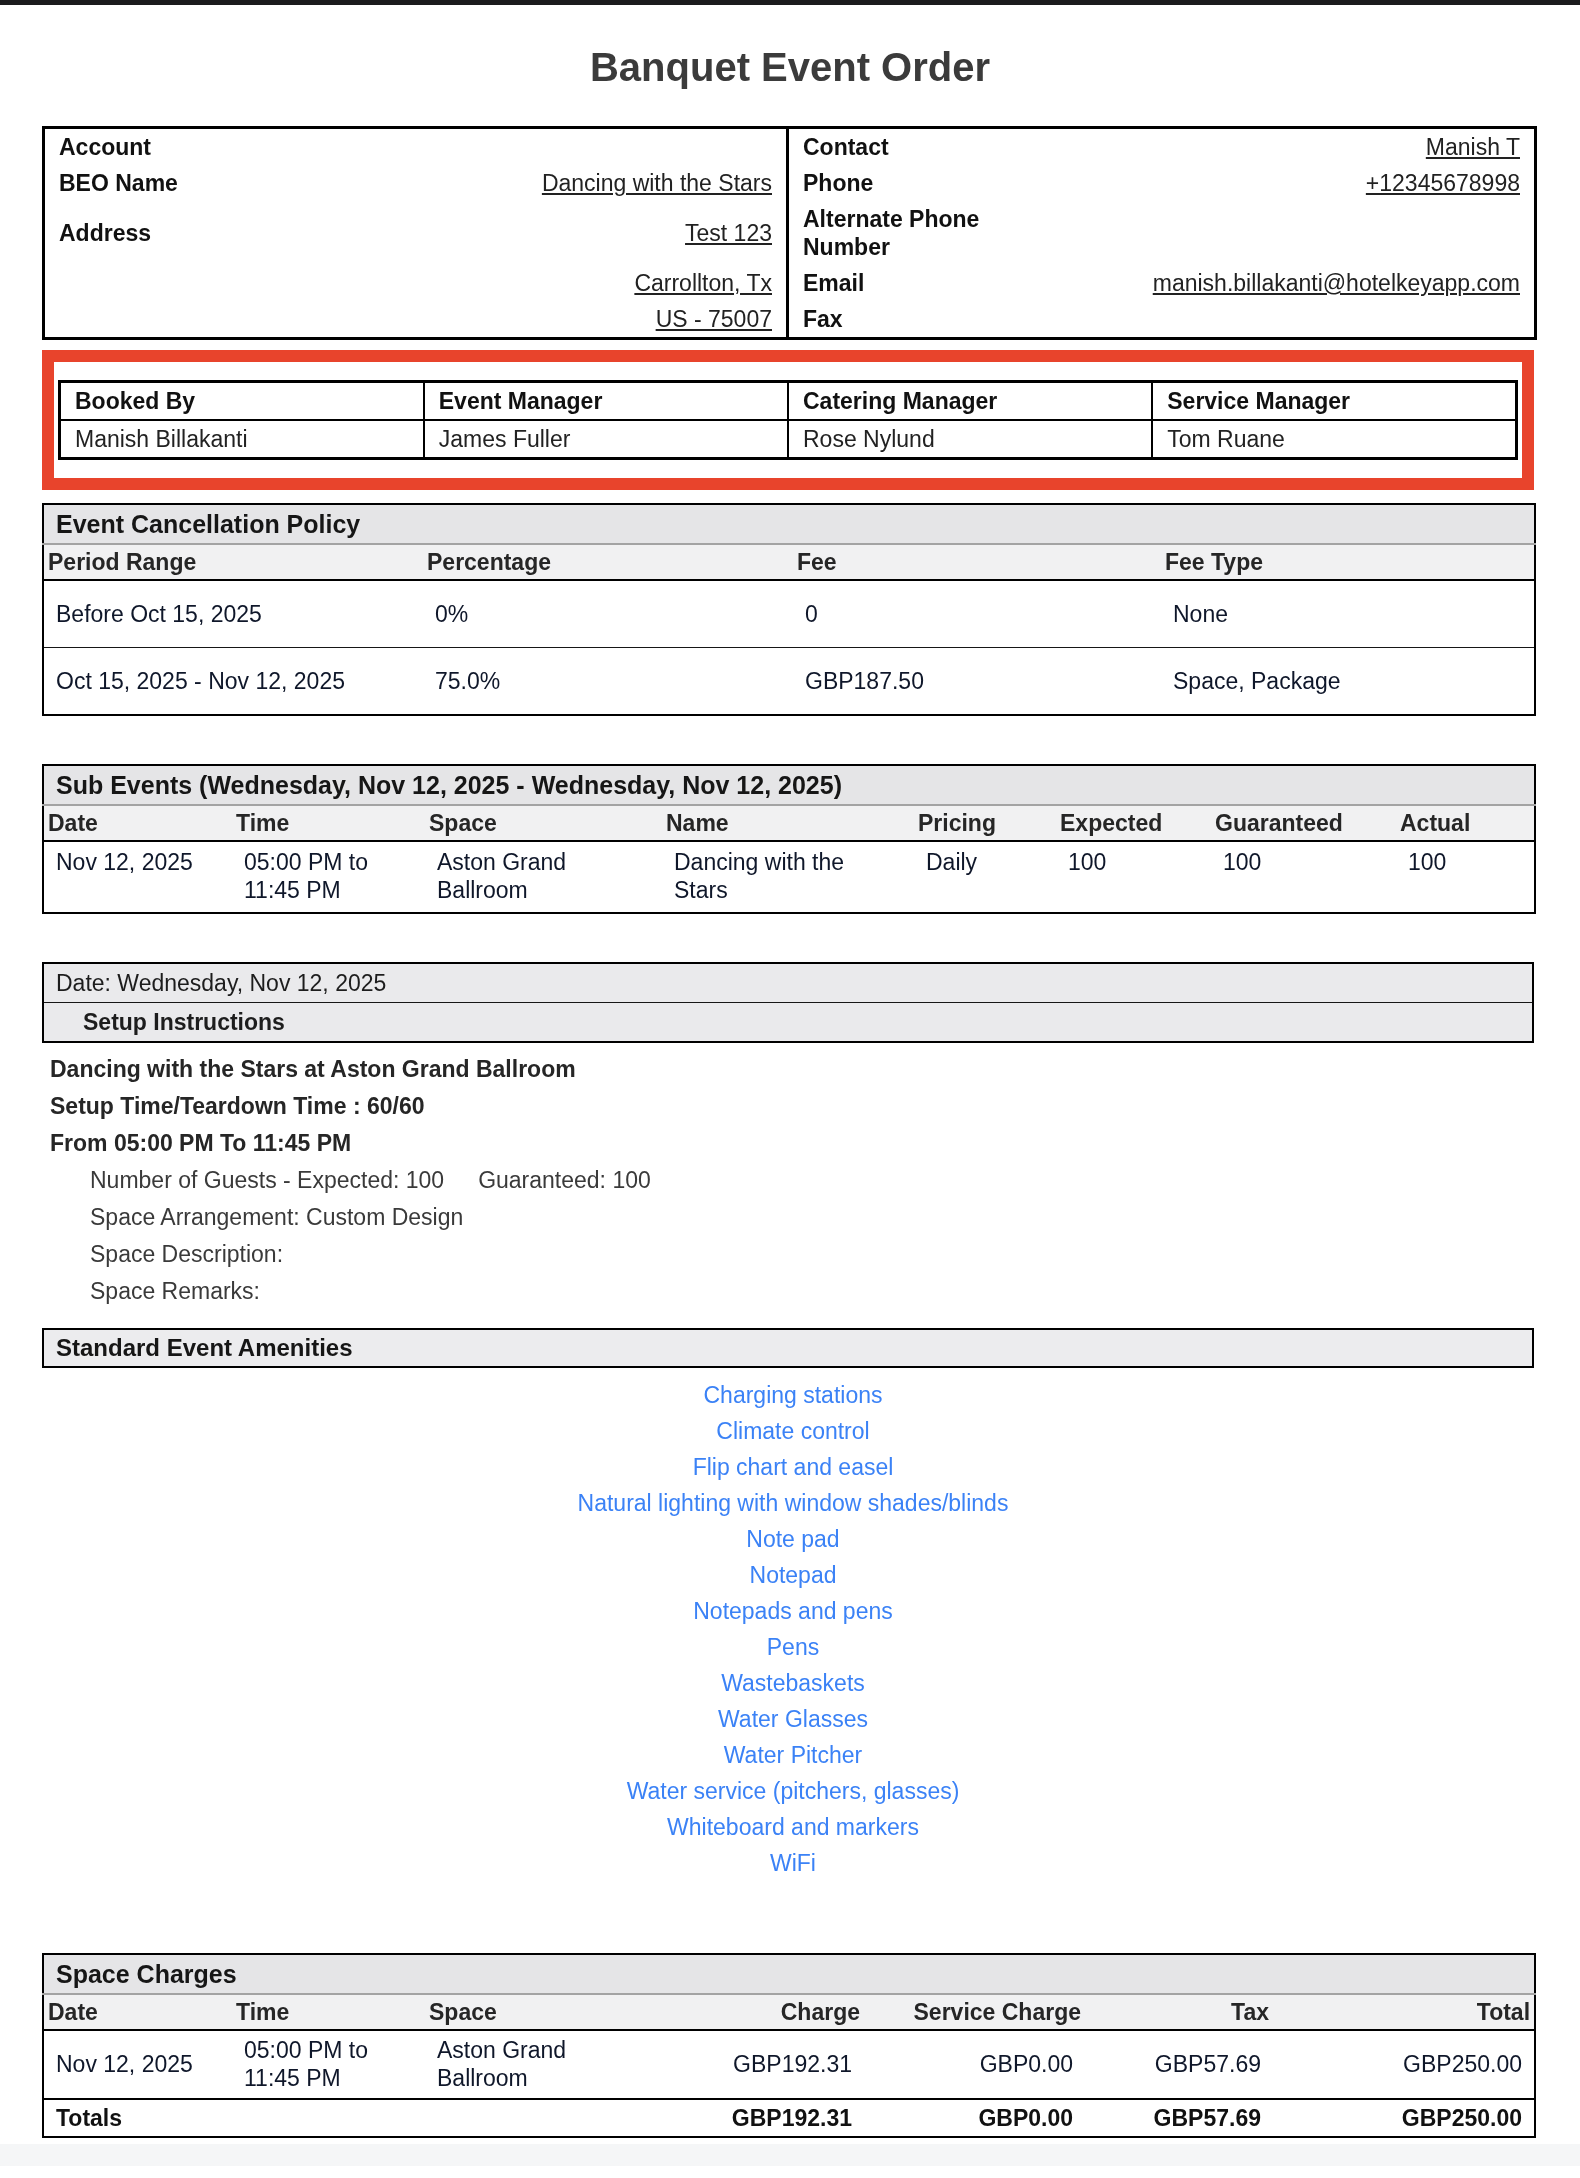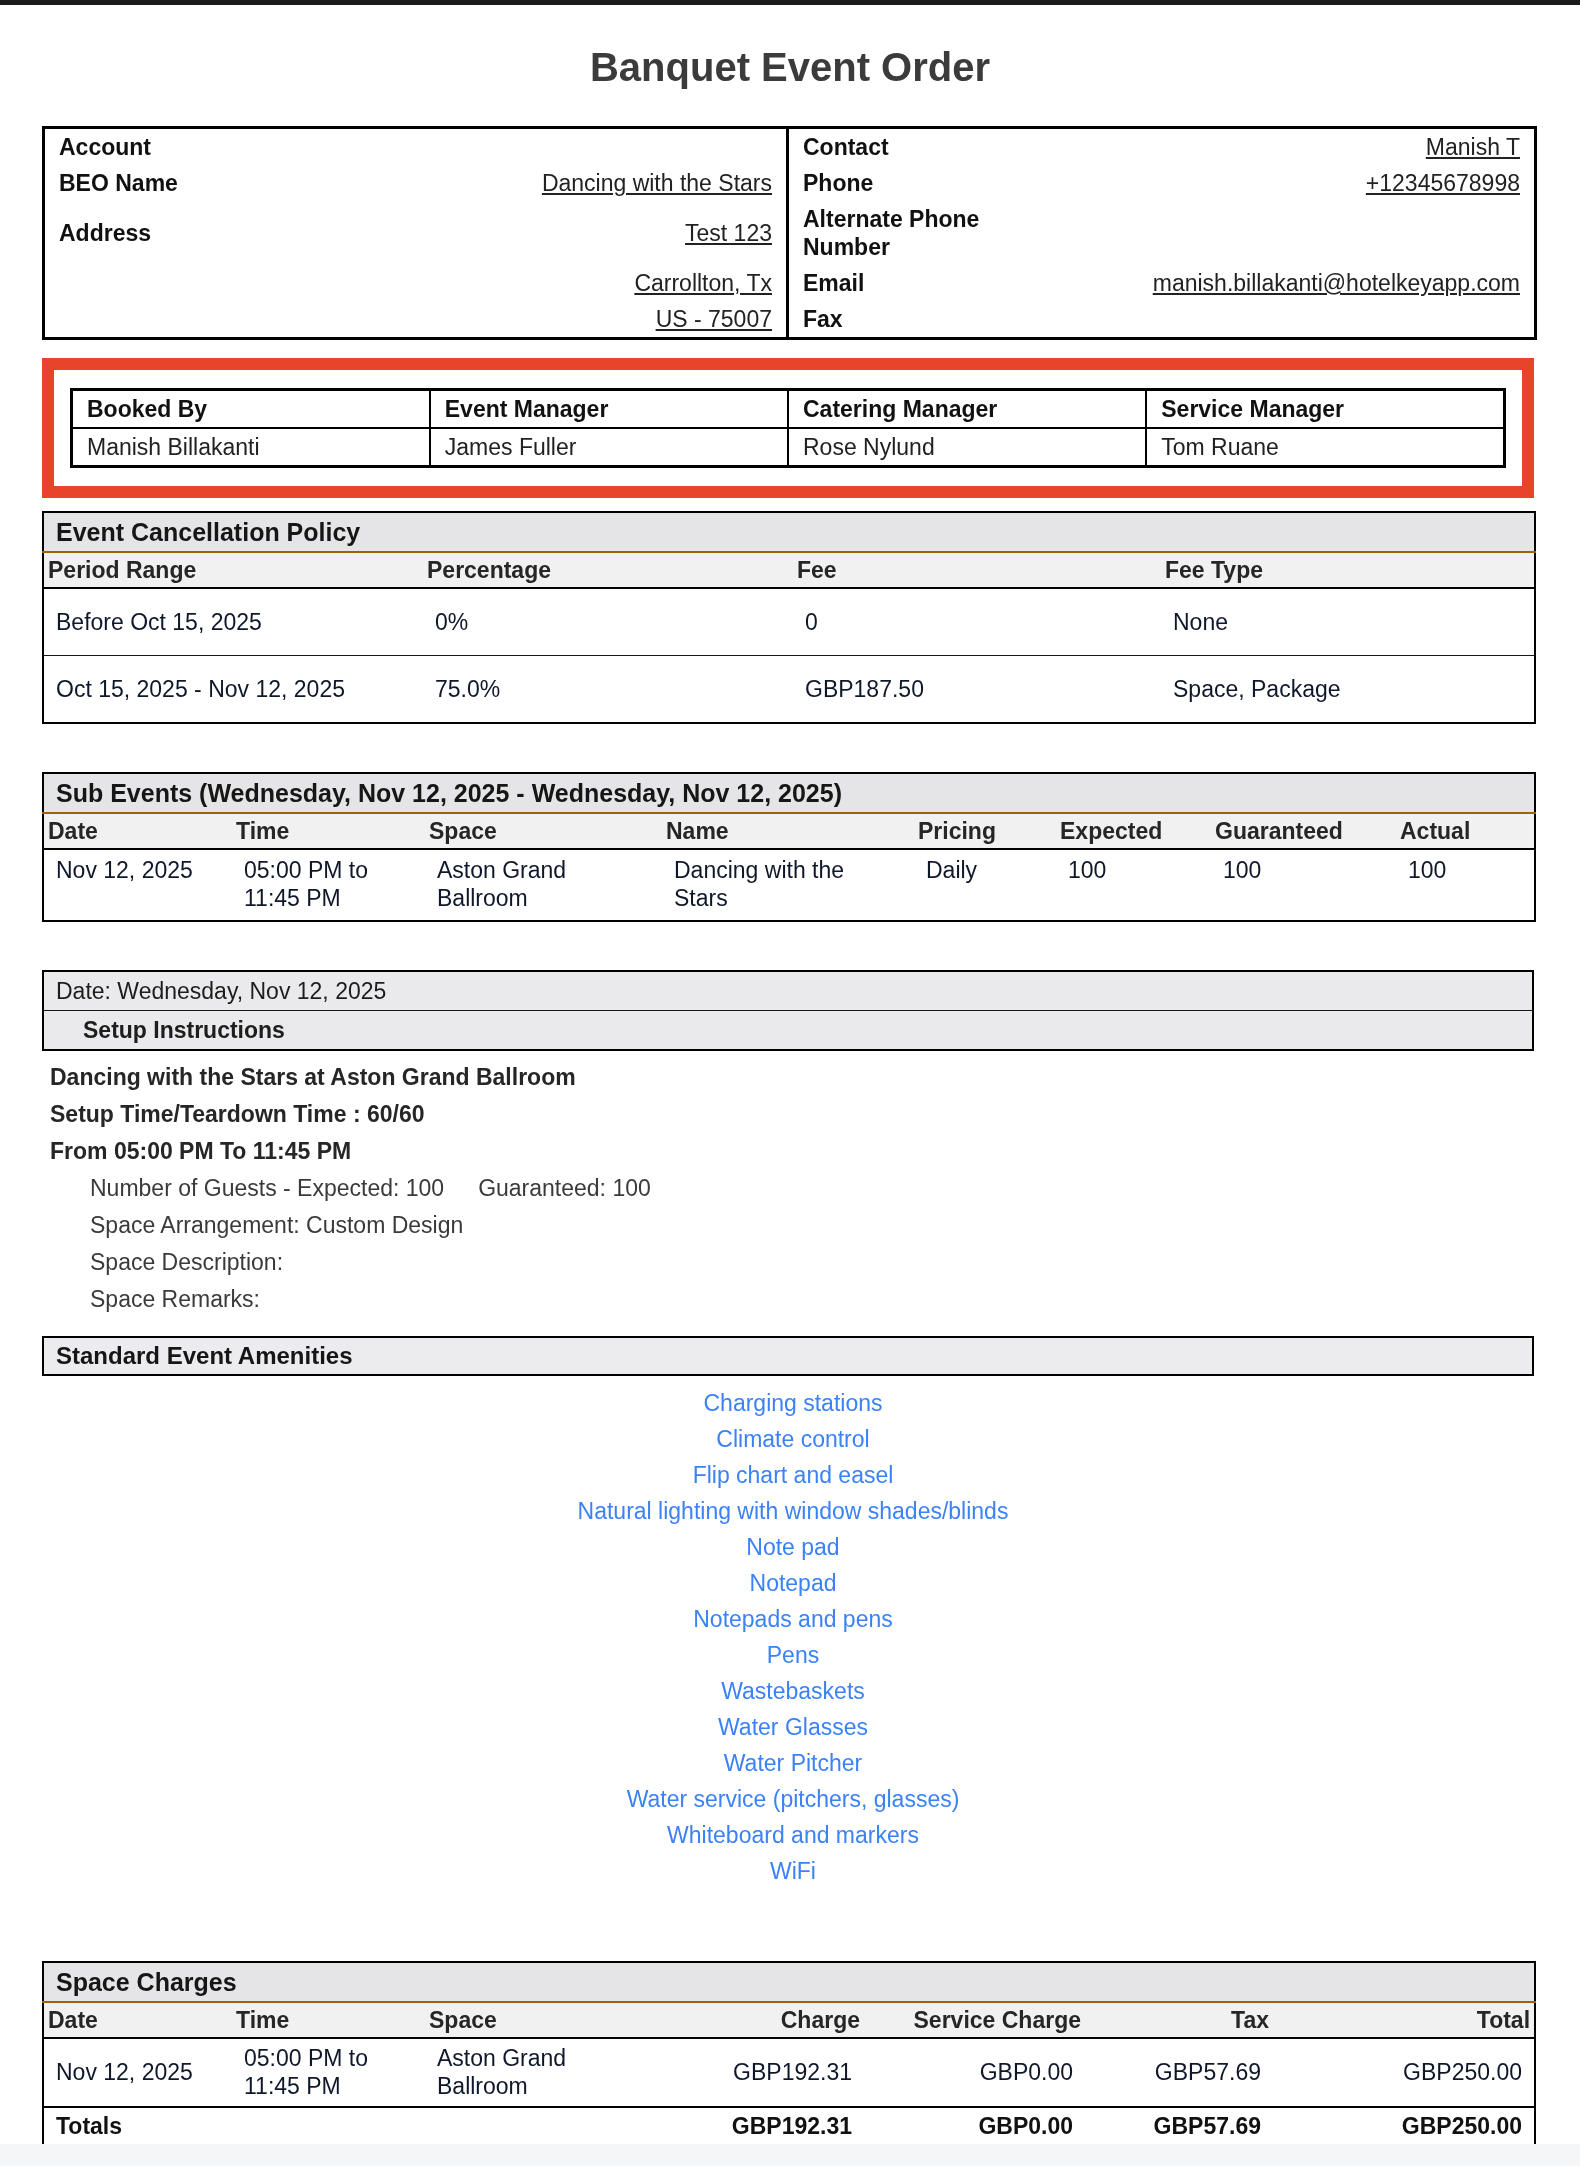--- a/index.html
+++ b/index.html
@@ -17,29 +17,29 @@
   td, th { line-height:28px; vertical-align:middle; word-wrap:break-word; }
 
   
   .acct { margin-top:36px; border:3px solid #000; }
   .acct td { padding:4px 14px; }
   .acct .lbl { font-weight:bold; color:#111; }
   .acct .val { text-align:right; color:#222;text-decoration:underline; }
   .acct .rsep { border-left:3px solid #000; }
 
   
-  .hl-box { margin-top:18px; border:12px solid #e8442c; padding:18px 16px; }
+  .hl-box { margin-top:10px; border:12px solid #e8442c; padding:18px 4px; }
   .mgr { border:3px solid #000; }
   .mgr th, .mgr td { border:2.5px solid #000; padding:4px 14px; text-align:left; }
   .mgr th { font-weight:bold; color:#111; }
 
   
   .sec { border:2.5px solid #000; }
   .sec .bar td { background:#e5e5e7; font-weight:bold; font-size:25px; color:#161616;
-                 padding:4px 12px; border-bottom:2px solid #a16207; line-height:30px; }
+                 padding:4px 12px; border-bottom:2px solid #a3a3a3; line-height:30px; }
   .sec th { background:#f1f1f2; font-weight:bold; color:#262626; text-align:left;
             padding:3px 4px; border-bottom:2px solid #000; }
   .sec td.cell { padding:19px 12px; border-bottom:1.5px solid #161616; color:#0f172a; }
   .sec tr:last-child td.cell { border-bottom:none; }
 
   .ecp { margin-top:13px; }
   .sub { margin-top:48px; }
   .sub td.cell { vertical-align:top; padding-top:6px; padding-bottom:8px; }
 
   

